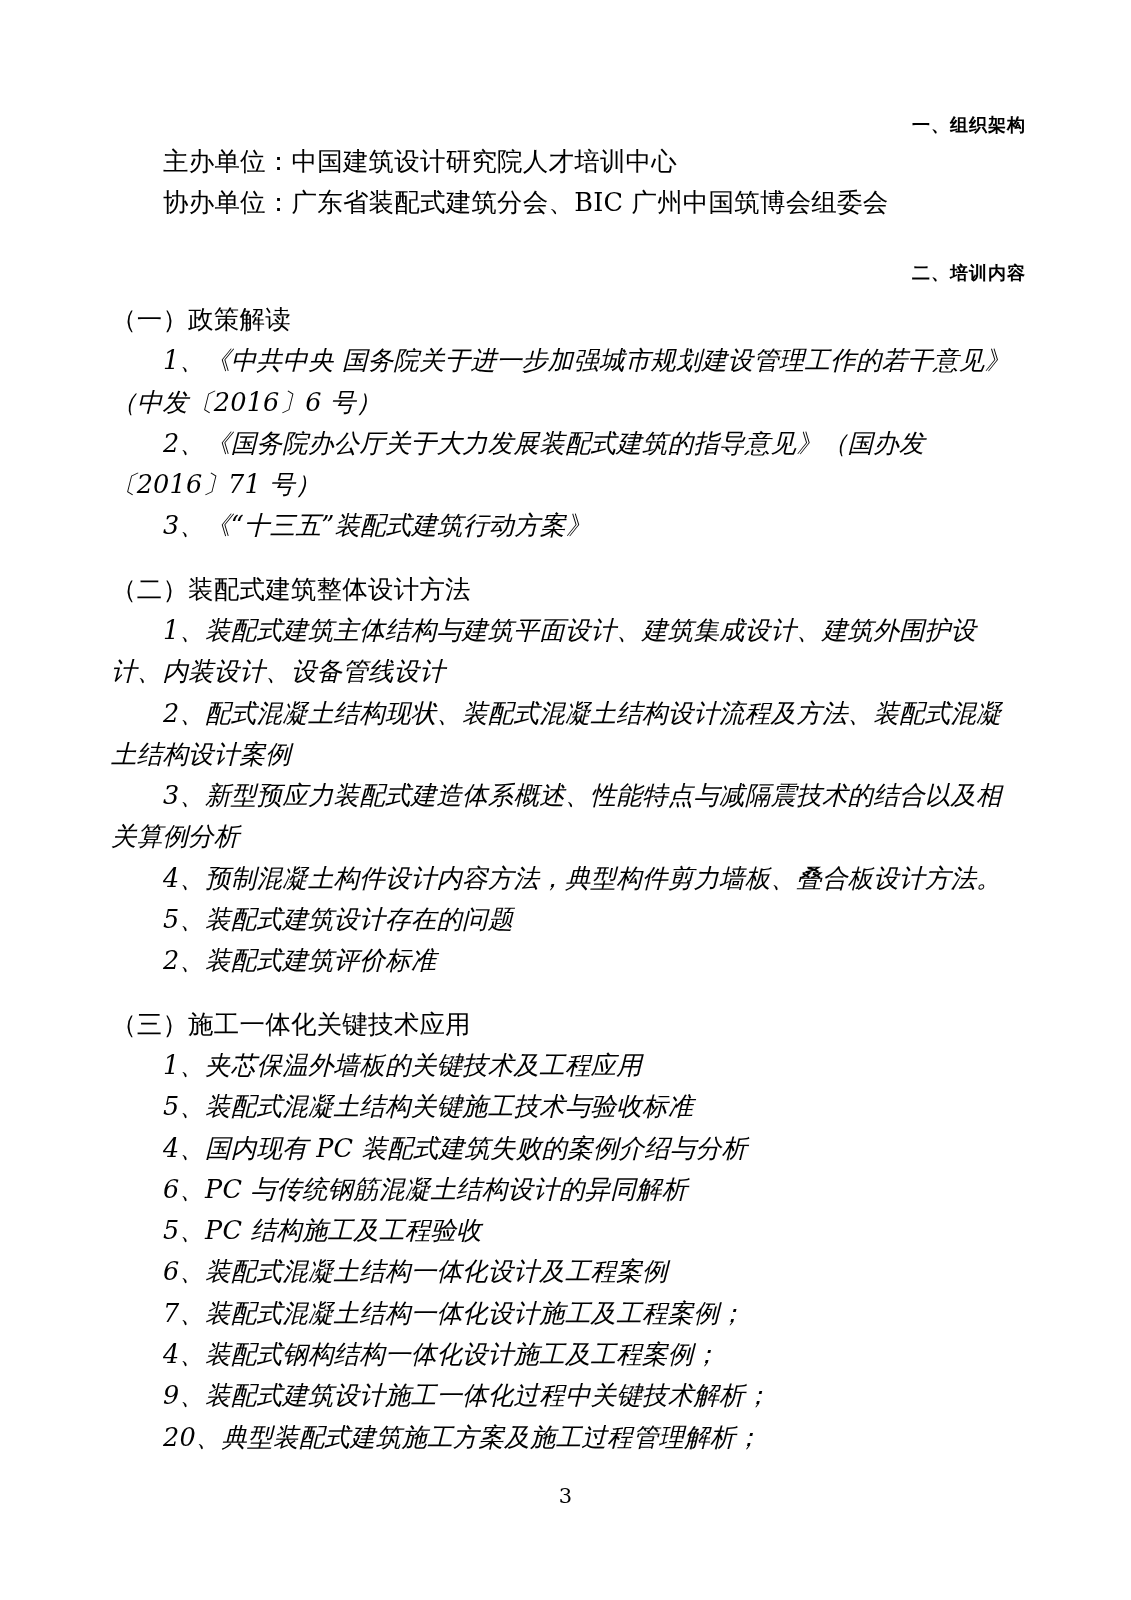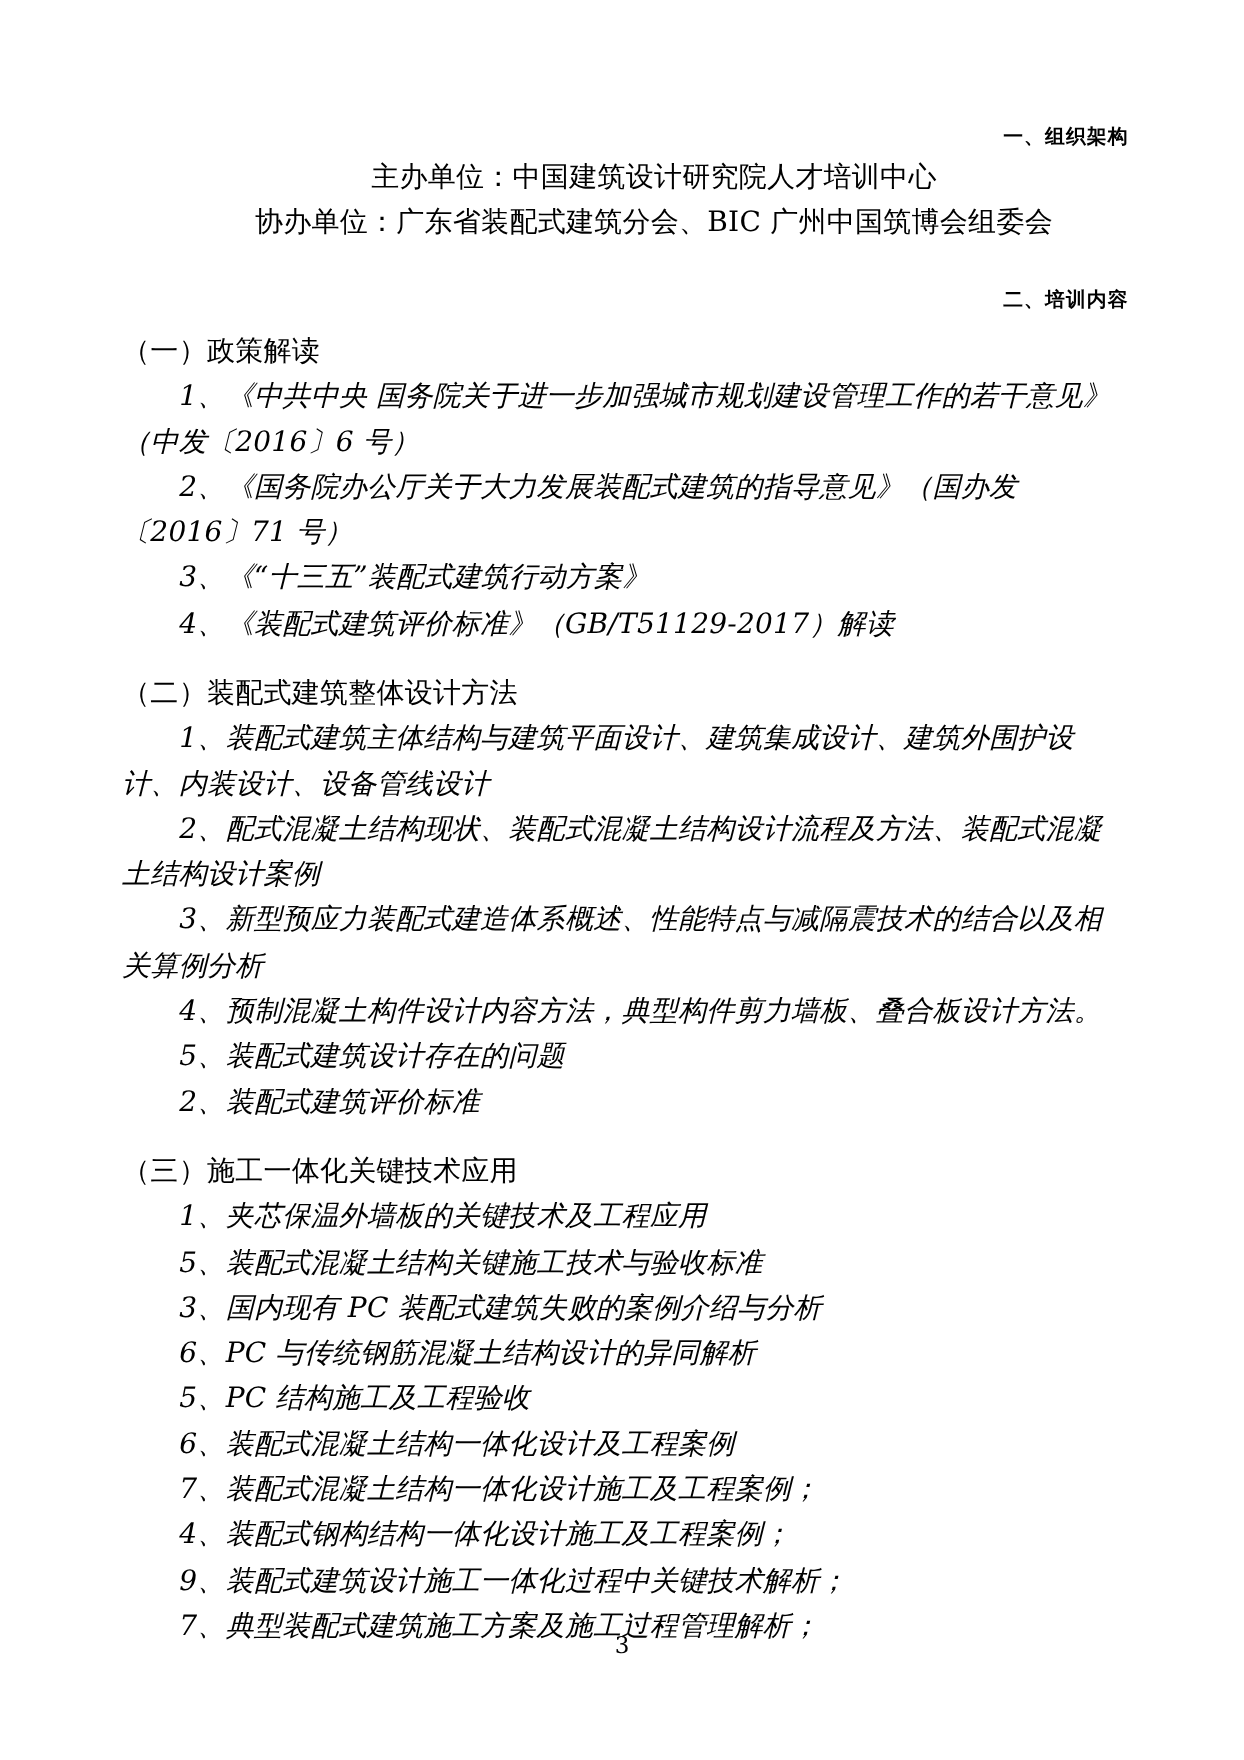--- a/index.html
+++ b/index.html
@@ -45,21 +45,20 @@
   }
   .para-noindent {
     margin: 0;
     text-indent: 0;
     padding-left: 6px;
   }
   .line-indent {
     margin: 0;
     padding-left: 58px;
     white-space: nowrap;
-    text-align: center;
   }
   .gap-lg {
     height: 34px;
   }
   .gap-md {
     height: 22px;
   }
   .gap-sm {
     height: 10px;
   }
@@ -90,42 +89,41 @@
     <div class="section-heading">
       <span class="num">二、</span><span>培训内容</span>
     </div>
 
     <div class="gap-sm"></div>
 
     <div class="para-noindent">（一）政策解读</div>
     <div class="para">1、《中共中央 国务院关于进一步加强城市规划建设管理工作的若干意见》（中发〔2016〕6 号）</div>
     <div class="para">2、《国务院办公厅关于大力发展装配式建筑的指导意见》（国办发〔2016〕71 号）</div>
     <div class="para">3、《“十三五”装配式建筑行动方案》</div>
-    <div class="para">4、《装配式建筑评价标准》（GB/T51129-2017）解读</div>
 
     <div class="gap-md"></div>
 
     <div class="para-noindent">（二）装配式建筑整体设计方法</div>
     <div class="para">1、装配式建筑主体结构与建筑平面设计、建筑集成设计、建筑外围护设计、内装设计、设备管线设计</div>
     <div class="para">2、配式混凝土结构现状、装配式混凝土结构设计流程及方法、装配式混凝土结构设计案例</div>
     <div class="para">3、新型预应力装配式建造体系概述、性能特点与减隔震技术的结合以及相关算例分析</div>
     <div class="para">4、预制混凝土构件设计内容方法，典型构件剪力墙板、叠合板设计方法。</div>
     <div class="para">5、装配式建筑设计存在的问题</div>
     <div class="para">2、装配式建筑评价标准</div>
 
     <div class="gap-md"></div>
 
     <div class="para-noindent">（三）施工一体化关键技术应用</div>
     <div class="para">1、夹芯保温外墙板的关键技术及工程应用</div>
     <div class="para">5、装配式混凝土结构关键施工技术与验收标准</div>
-    <div class="para">3、国内现有 PC 装配式建筑失败的案例介绍与分析</div>
+    <div class="para">4、国内现有 PC 装配式建筑失败的案例介绍与分析</div>
     <div class="para">6、PC 与传统钢筋混凝土结构设计的异同解析</div>
     <div class="para">5、PC 结构施工及工程验收</div>
     <div class="para">6、装配式混凝土结构一体化设计及工程案例</div>
     <div class="para">7、装配式混凝土结构一体化设计施工及工程案例；</div>
     <div class="para">4、装配式钢构结构一体化设计施工及工程案例；</div>
     <div class="para">9、装配式建筑设计施工一体化过程中关键技术解析；</div>
-    <div class="para">7、典型装配式建筑施工方案及施工过程管理解析；</div>
+    <div class="para">20、典型装配式建筑施工方案及施工过程管理解析；</div>
 
   </div>
 
   <div class="page-number">3</div>
 </div>
 
 </body></html>

